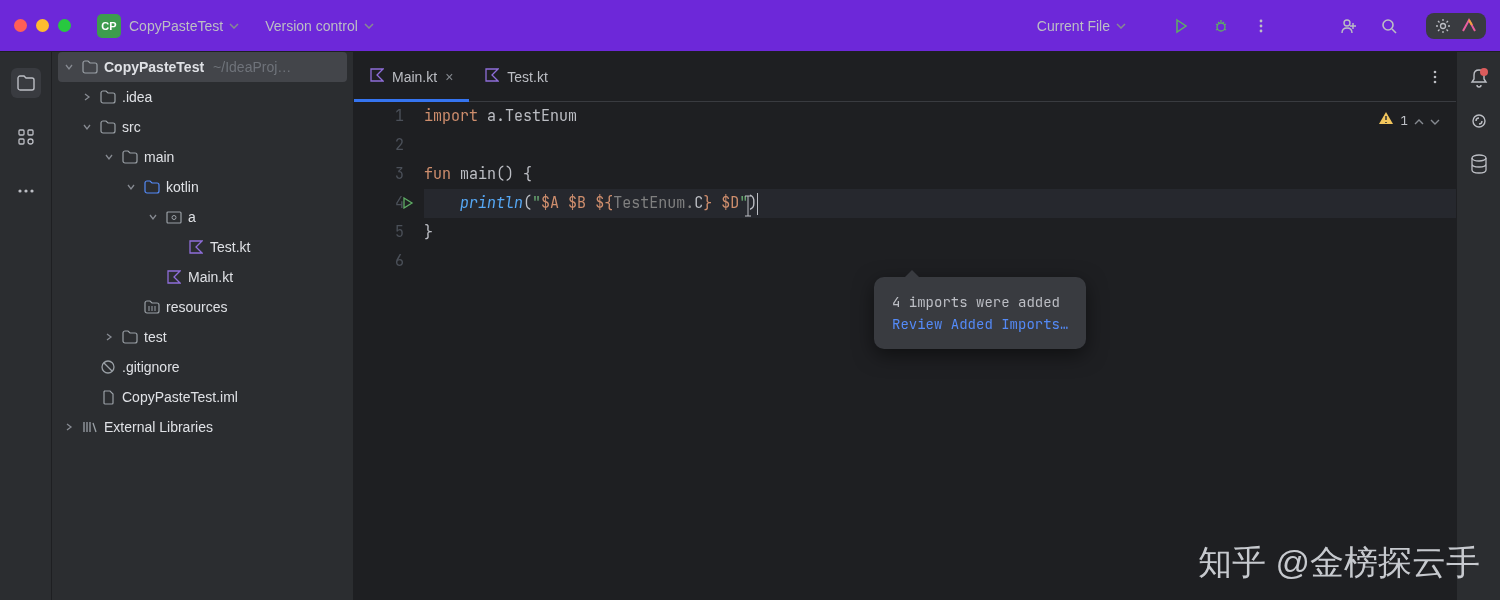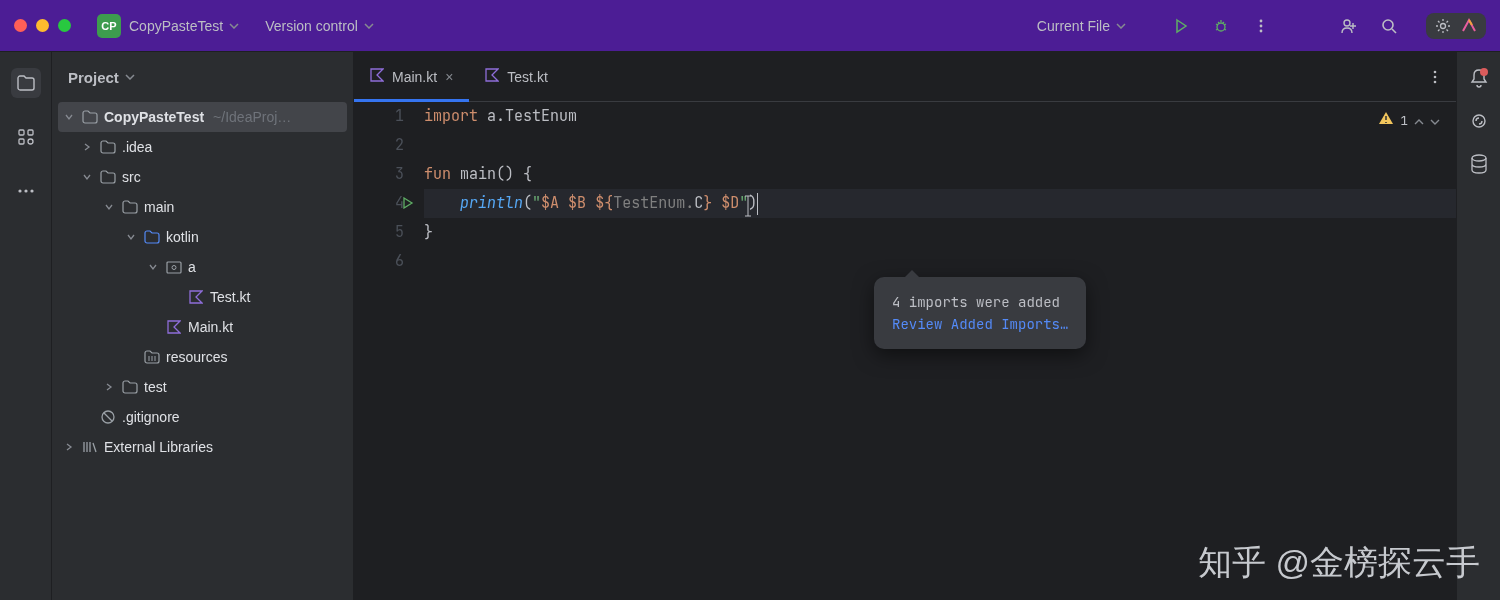--- a/index.html
+++ b/index.html
@@ -1,19 +1,19 @@
 <!DOCTYPE html>
 <html><head>
 <meta charset="utf-8">
 <style>
   * { margin: 0; padding: 0; box-sizing: border-box; }
   body { width: 1500px; height: 600px; background: #1e1f22; color: #bcbec4; font-family: -apple-system, BlinkMacSystemFont, "Segoe UI", sans-serif; font-size: 13px; overflow: hidden; position: relative; }
   
   
-  .titlebar { height: 52px; background: #4c1d95; display: flex; align-items: center; padding: 0 14px; border-bottom: 1px solid #1e1f22; justify-content: space-between; }
+  .titlebar { height: 52px; background: #6d28d9; display: flex; align-items: center; padding: 0 14px; border-bottom: 1px solid #1e1f22; justify-content: space-between; }
   .traffic { display: flex; gap: 9px; margin-right: 26px; }
   .tdot { width: 13px; height: 13px; border-radius: 50%; }
   .tred { background: #ff5f57; }
   .tyellow { background: #febc2e; }
   .tgreen { background: #28c840; }
   .proj-icon { width: 24px; height: 24px; background: #3d9c4e; border-radius: 5px; display: flex; align-items: center; justify-content: center; font-weight: 700; font-size: 11px; color: #fff; margin-right: 8px; }
   .titlebar .drop { display: flex; align-items: center; gap: 6px; margin-right: 26px; cursor: pointer; font-size: 14px; }
   .titlebar .spacer { flex: 1; }
   .titlebar .right { display: flex; align-items: center; gap: 18px; margin-left: 12px; }
   .icon-btn { width: 22px; height: 22px; display: flex; align-items: center; justify-content: center; cursor: pointer; color: #bcbec4; }
@@ -198,26 +198,20 @@
   </div>
   <div class="tool">
     <svg width="18" height="20" viewBox="0 0 18 20">
         <ellipse cx="9" cy="4" rx="7" ry="3" fill="none" stroke="#bcbec4" stroke-width="1.3"></ellipse>
         <path d="M2 4v12c0 1.7 3.1 3 7 3s7-1.3 7-3V4M2 10c0 1.7 3.1 3 7 3s7-1.3 7-3" fill="none" stroke="#bcbec4" stroke-width="1.3"></path>
       </svg>
   </div>
 </div>
 
 <div class="project-panel">
-  <div class="panel-hdr">
-    <span>Project</span>
-    <svg class="chevron-down" width="10" height="6" viewBox="0 0 10 6">
-        <path d="M1 1l4 4 4-4" stroke="#868a91" stroke-width="1.5" fill="none"></path>
-      </svg>
-  </div>
   <div class="tree">
     <div class="tree-row sel">
       <span class="chev">
           <svg width="8" height="8" viewBox="0 0 8 8">
             <path d="M1 2l3 4 3-4" stroke="#868a91" fill="none" stroke-width="1.3"></path>
           </svg>
         </span>
       <span class="node-icon folder-svg">
           <svg width="16" height="14" viewBox="0 0 16 14">
             <path d="M1 3c0-1 1-2 2-2h3l2 2h5c1 0 2 1 2 2v6c0 1-1 2-2 2H3c-1 0-2-1-2-2z" fill="none" stroke="currentColor" stroke-width="1.2"></path>
@@ -335,20 +329,29 @@
     </div>
     <div class="tree-row ind-1">
       <span class="chev"></span>
       <span class="node-icon folder-svg">
           <svg width="14" height="14" viewBox="0 0 14 14">
             <circle cx="7" cy="7" r="6" fill="none" stroke="currentColor" stroke-width="1.3"></circle>
             <path d="M3 3l8 8" stroke="currentColor" stroke-width="1.3"></path>
           </svg>
         </span>
       <span class="lbl">.gitignore</span>
+    </div>
+    <div class="tree-row ind-1">
+      <span class="chev"></span>
+      <span class="node-icon folder-svg">
+          <svg width="13" height="15" viewBox="0 0 13 15">
+            <path d="M2 1h6l3 3v9c0 1-1 1-1 1H3c-1 0-1-1-1-1V2c0-1 1-1 1-1z" fill="none" stroke="currentColor" stroke-width="1.2"></path>
+          </svg>
+        </span>
+      <span class="lbl">CopyPasteTest.iml</span>
     </div>
     <div class="tree-row">
       <span class="chev">
           <svg width="8" height="8" viewBox="0 0 8 8">
             <path d="M2 1l4 3-4 3" stroke="#868a91" fill="none" stroke-width="1.3"></path>
           </svg>
         </span>
       <span class="node-icon folder-svg">
           <svg width="16" height="14" viewBox="0 0 16 14">
             <path d="M2 2v10M5 2v10M8 2v10M11 3l3 9" stroke="currentColor" stroke-width="1.3"></path>

